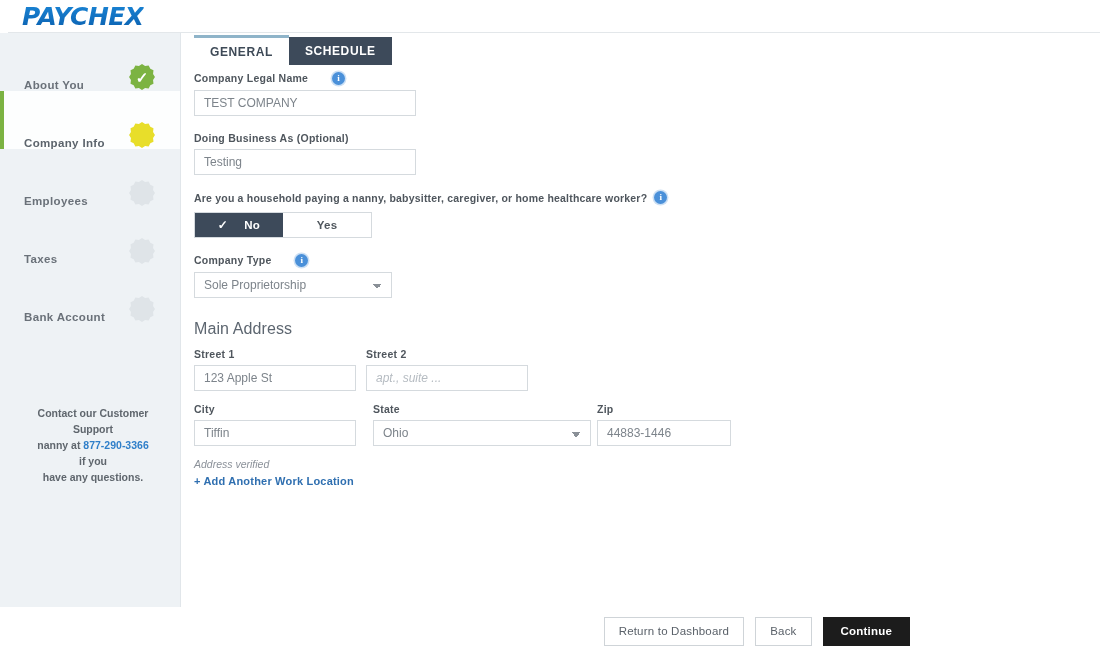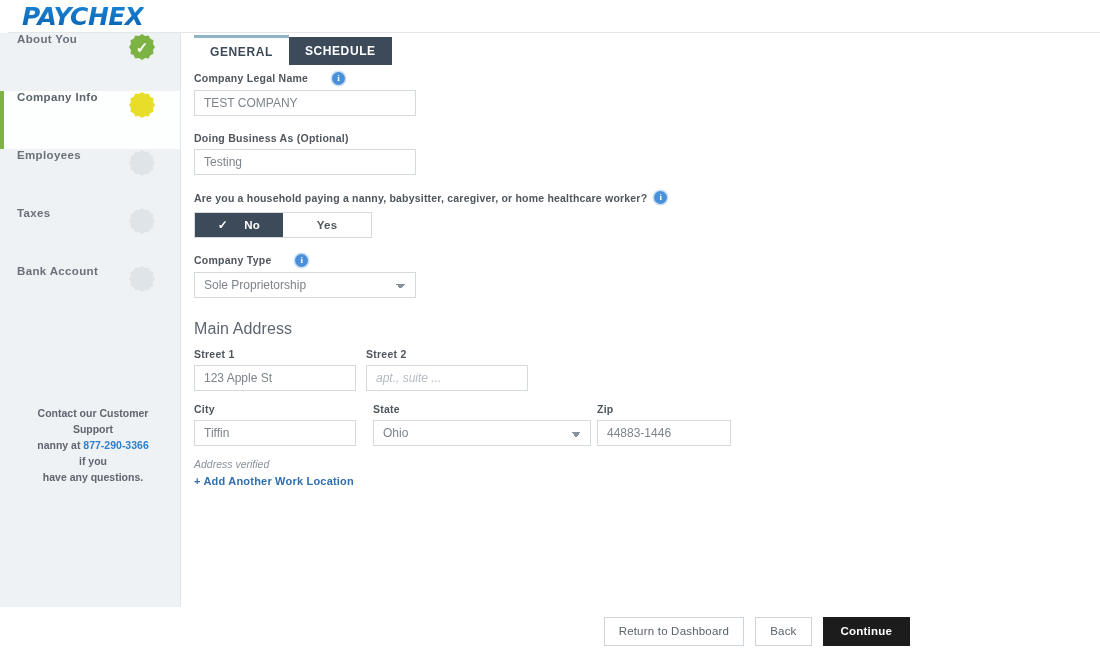--- a/index.html
+++ b/index.html
@@ -45,22 +45,22 @@
   .sidebar {
     position: absolute; left: 0; top: 33px;
     width: 181px; height: 574px;
     background: #eef2f5;
     border-right: 1px solid #e1e6ea;
   }
   .nav-item {
     position: relative;
     height: 58px;
     display: flex;
-    align-items: flex-start;
-    padding-left: 17px;
+    align-items: flex-end;
+    padding-left: 24px;
     cursor: pointer;
   }
   .nav-item .nav-label {
     font-size: 11.5px;
     font-weight: bold;
     color: #6a7179;
     letter-spacing: 0.35px;
     flex: 1;
   }
   .nav-item.active {
@@ -408,21 +408,21 @@
           <span>Yes</span>
         </div>
       </div>
     </div>
 
     <div class="group">
       <div class="field-label">
         <span>Company Type</span>
         <span class="info-icon">i</span>
       </div>
-      <select class="sel-input" style="width:222px;">
+      <select class="sel-input" style="width:198px;">
         <option>Sole Proprietorship</option>
       </select>
     </div>
 
     <div class="section-title">Main Address</div>
 
     <div class="addr-row">
       <div class="addr-cell" style="width:172px;">
         <div class="field-label">Street 1</div>
         <input class="txt-input" style="width: 162px;" type="text" value="123 Apple St">

